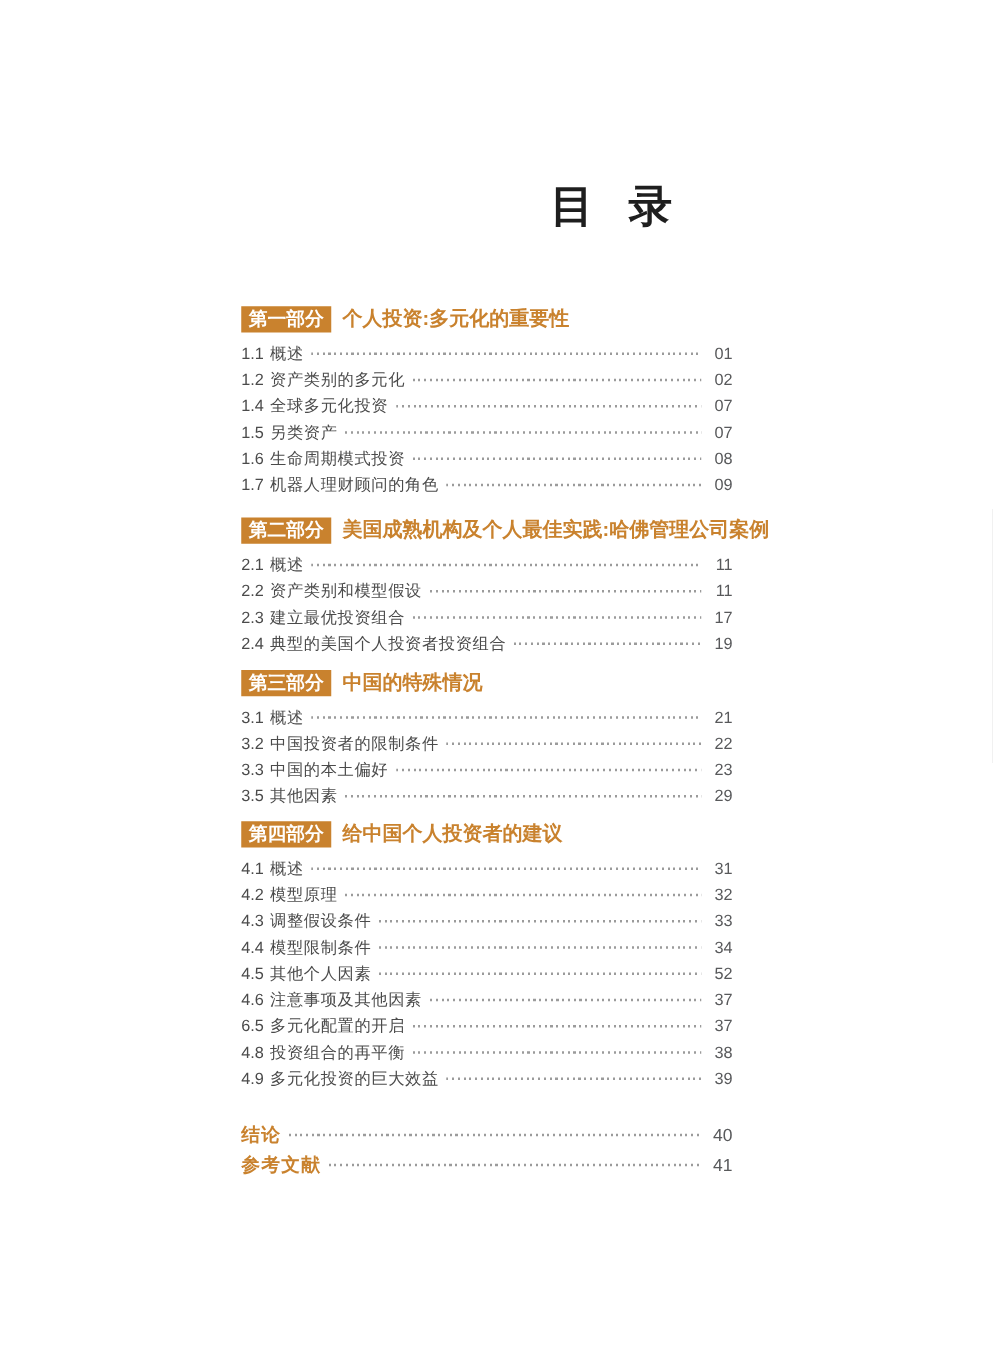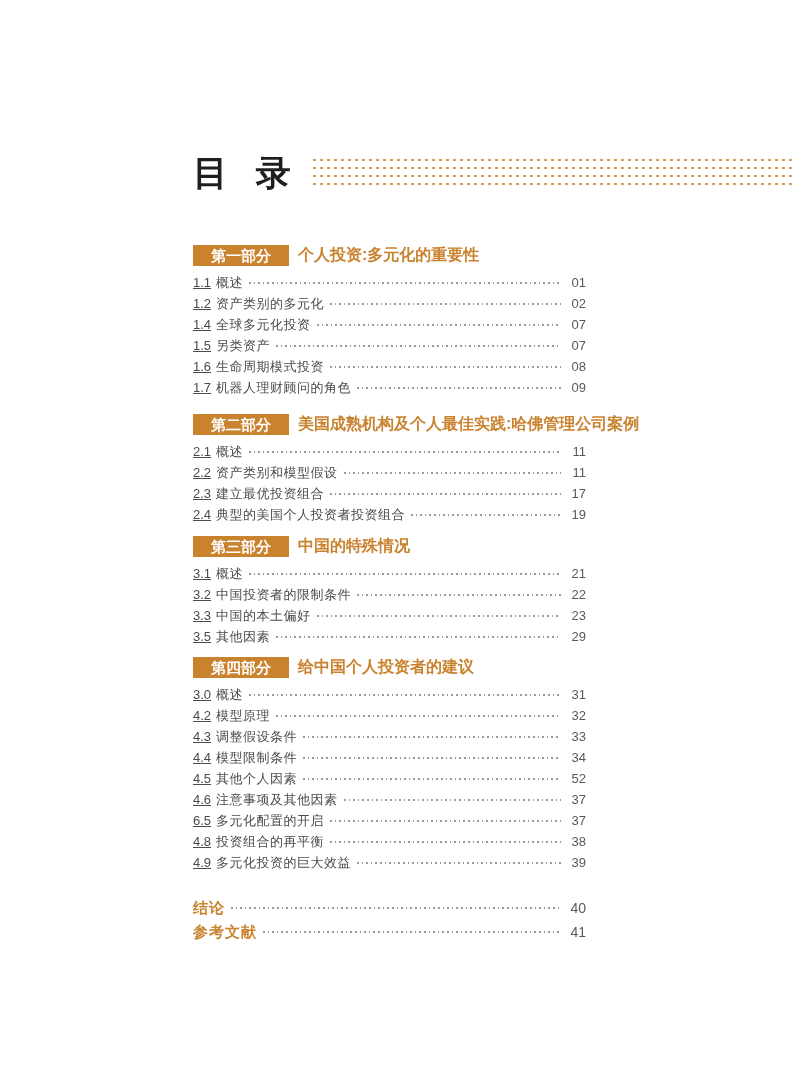--- a/index.html
+++ b/index.html
@@ -11,47 +11,47 @@
     --title-ink:#1e1e1e;
   }
   html,body{margin:0;padding:0;background:#e8e8e8;}
   .page{
     width:794px;height:1077px;background:#ffffff;position:relative;
     margin:0 auto;overflow:hidden;
     font-family:"Liberation Sans","DejaVu Sans",sans-serif;
   }
   .content{position:absolute;left:193px;top:148px;width:601px;}
   
-  .title-row{display:flex;align-items:center;height:48px;margin-bottom:49px;}
+  .title-row{display:flex;align-items:center;height:48px;margin-bottom:49px;flex-direction:column;}
   .page-title{
     font-size:35px;font-weight:700;color:var(--title-ink);
     letter-spacing:9px;line-height:1;margin:0;white-space:nowrap;
   }
   .dots-pattern{
     flex:1;height:37px;margin-left:10px;
     background-image:radial-gradient(circle,var(--dot) 1.05px,transparent 1.45px);
     background-size:7px 8px;background-position:1px 2px;
   }
   
   .sec{width:393px;}
   .sec-1{margin-bottom:16px;}
   .sec-2{margin-bottom:11px;}
   .sec-3{margin-bottom:10px;}
   .sec-4{margin-bottom:23px;}
   .sec-header{display:flex;align-items:center;height:21px;margin-bottom:6px;}
   .chip{
     background:var(--accent);color:#ffffff;font-weight:700;font-size:15px;
-    line-height:21px;padding:0 18px;white-space:nowrap;
+    line-height:21px;padding:0 6px;white-space:nowrap;
   }
   .sec-title{
     color:var(--accent);font-weight:700;font-size:16px;margin-left:9px;white-space:nowrap;
   }
   
   .row{display:flex;align-items:center;height:21px;font-size:13px;color:var(--item-text);}
-  .num{margin-right:5px;flex:none;text-decoration:underline;}
+  .num{margin-right:5px;flex:none;}
   .lbl{flex:none;white-space:nowrap;letter-spacing:0.5px;}
   .leader{
     flex:1;height:2px;margin:0 6px;
     background-image:repeating-linear-gradient(to right,var(--leader) 0 1.6px,transparent 1.6px 4.6px);
   }
   .pg{color:var(--page-num);flex:none;min-width:19px;text-align:right;}
   
   .end-row{height:24px;font-size:14px;}
   .end-lbl{color:var(--accent);font-weight:700;font-size:15px;white-space:nowrap;letter-spacing:1px;}
 </style>
@@ -170,21 +170,21 @@
         <span class="pg">29</span>
       </div>
     </div>
 
     <div class="sec sec-4">
       <div class="sec-header">
         <span class="chip">第四部分</span>
         <span class="sec-title">给中国个人投资者的建议</span>
       </div>
       <div class="row">
-        <span class="num">3.0</span>
+        <span class="num">4.1</span>
         <span class="lbl">概述</span>
         <span class="leader"></span>
         <span class="pg">31</span>
       </div>
       <div class="row">
         <span class="num">4.2</span>
         <span class="lbl">模型原理</span>
         <span class="leader"></span>
         <span class="pg">32</span>
       </div>

